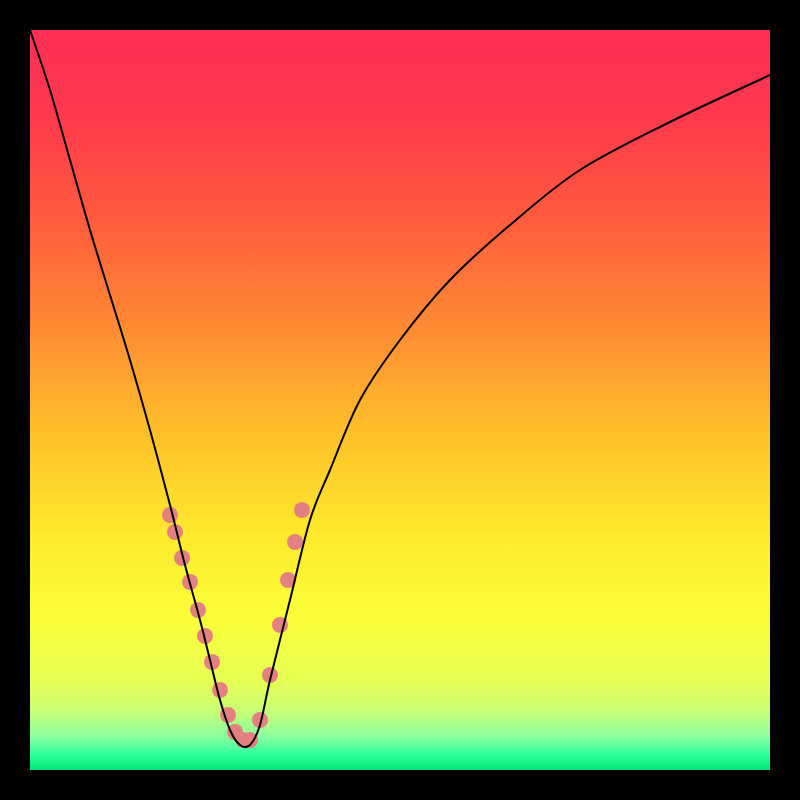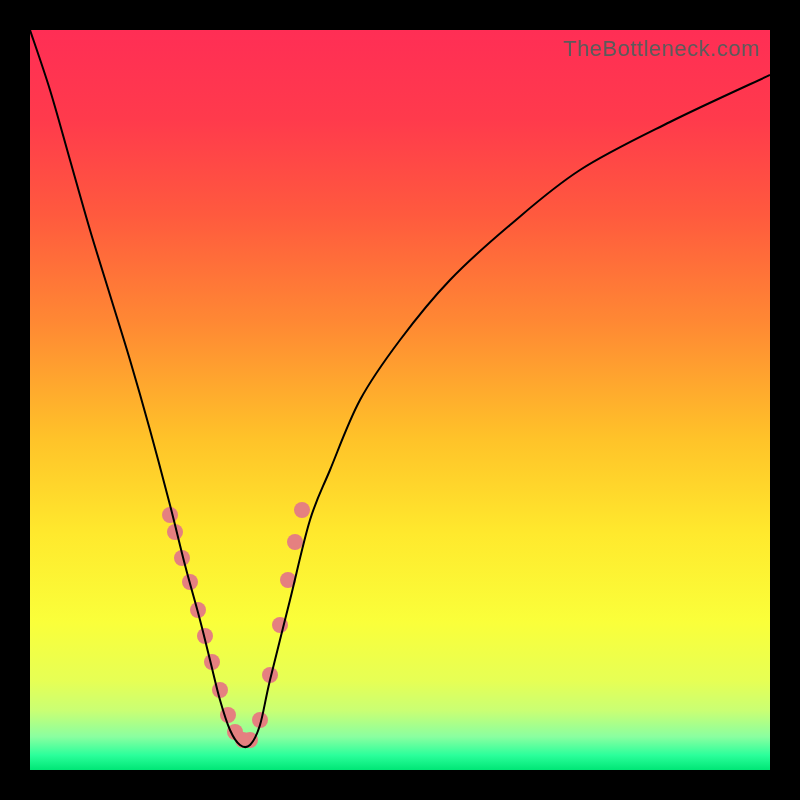--- a/index.html
+++ b/index.html
@@ -65,21 +65,20 @@
             <stop offset="88%" stop-color="#e6ff55"></stop>
             <stop offset="92%" stop-color="#c9ff74"></stop>
             <stop offset="95.5%" stop-color="#8affa0"></stop>
             <stop offset="98%" stop-color="#2bff9b"></stop>
             <stop offset="100%" stop-color="#00e676"></stop>
           </linearGradient>
       </defs>
       <rect x="0" y="0" width="740" height="740" fill="url(#bg)"></rect>
     </svg>
 
-    <div class="watermark">TheBottleneck.com</div>
 
     <svg class="overlay" viewBox="0 0 740 740" preserveAspectRatio="none">
       <g id="dots">
           <circle cx="140" cy="485" r="8" fill="#e58080"></circle>
           <circle cx="145" cy="502" r="8" fill="#e58080"></circle>
           <circle cx="152" cy="528" r="8" fill="#e58080"></circle>
           <circle cx="160" cy="552" r="8" fill="#e58080"></circle>
           <circle cx="168" cy="580" r="8" fill="#e58080"></circle>
           <circle cx="175" cy="606" r="8" fill="#e58080"></circle>
           <circle cx="182" cy="632" r="8" fill="#e58080"></circle>

